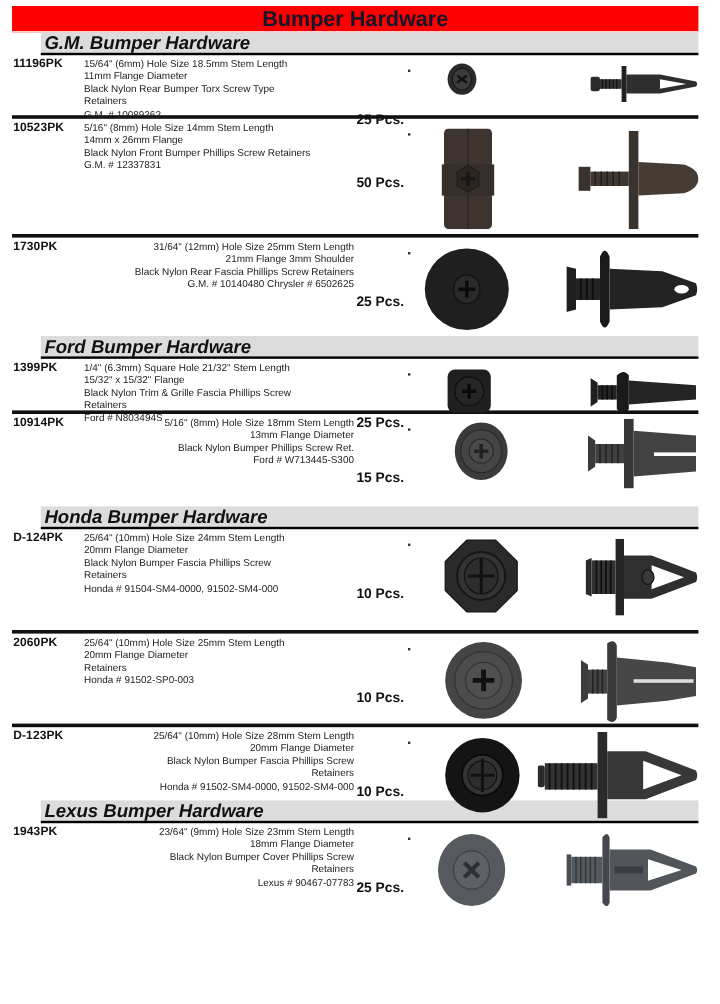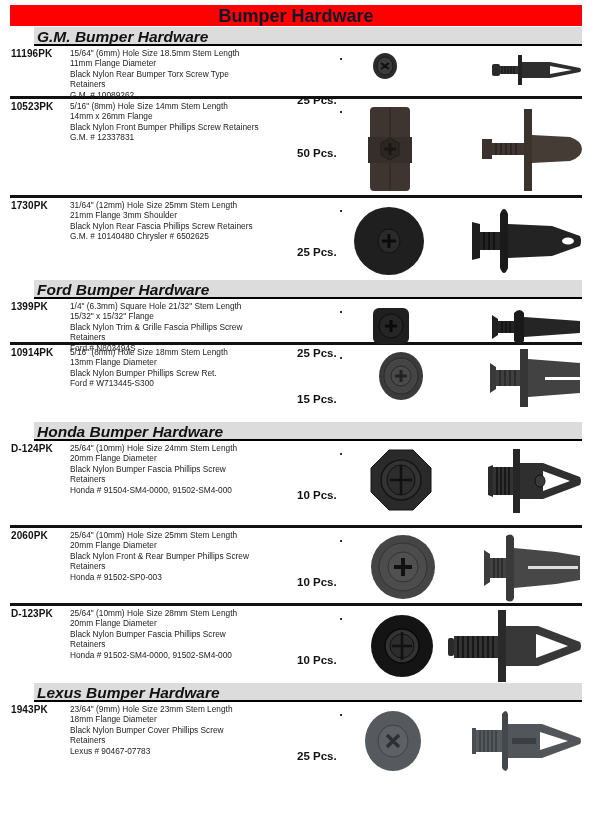--- a/index.html
+++ b/index.html
@@ -17,21 +17,21 @@
 
   .section-band {
     height: 19px; background: #dcdcdc;
     font-family: "Liberation Sans", sans-serif; font-weight: bold; font-style: italic;
     font-size: 15.5px; line-height: 20px; padding-left: 3px; color: #111;
     border-bottom: 2px solid #000;
     margin-left: 24px;
   }
 
   .row { position: relative; border-bottom: 3px solid #111; }
-  .row.last { border-bottom: none; }
+  .row.last { border-bottom: none; text-align: right; }
 
   .part-no {
     position: absolute; left: 1px; top: 2px;
     font-weight: bold; font-size: 10px; color: #111; letter-spacing: 0.1px;
   }
   .desc {
     position: absolute; left: 60px; top: 2px; width: 225px;
     font-size: 8.3px; line-height: 10.4px; color: #222;
   }
   .desc div { white-space: nowrap; }
@@ -240,21 +240,20 @@
       <path d="M55 22 L82 32 L55 42 Z" fill="#fff"></path>
       <ellipse cx="52" cy="32" rx="5" ry="6" fill="#3a3a3a" stroke="#111"></ellipse>
     </svg>
   </div>
 
   <div class="row" style="height:78px">
     <div class="part-no">2060PK</div>
     <div class="desc">
       <div>25/64" (10mm) Hole Size 25mm Stem Length</div>
       <div>20mm Flange Diameter</div>
-      <div>Black Nylon Front &amp; Rear Bumper Phillips Screw</div>
       <div>Retainers</div>
       <div>Honda # 91502-SP0-003</div>
     </div>
     <div class="qty">10 Pcs.</div>
     <div class="dot"></div>
     <svg class="img-front" style="left:360px;top:6px" width="66" height="66" viewBox="0 0 66 66">
       <ellipse cx="33" cy="33" rx="32" ry="32" fill="#454545"></ellipse>
       <ellipse cx="33" cy="33" rx="24" ry="24" fill="#4c4c4c" stroke="#333"></ellipse>
       <ellipse cx="33" cy="33" rx="15" ry="15" fill="#505050" stroke="#333"></ellipse>
       <path d="M33 24 V42 M24 33 H42" stroke="#111" stroke-width="4"></path>
@@ -266,21 +265,21 @@
           <line x1="10" y1="26" x2="10" y2="46"></line>
           <line x1="14" y1="26" x2="14" y2="46"></line>
           <line x1="18" y1="26" x2="18" y2="46"></line>
         </g>
       <path d="M22 4 Q28 0 30 6 L30 66 Q28 72 22 68 Z" fill="#3a3a3a"></path>
       <path d="M30 16 L72 20 L96 24 L96 48 L72 52 L30 56 Z" fill="#474747"></path>
       <rect x="44" y="34" width="50" height="3" fill="#ddd"></rect>
     </svg>
   </div>
 
-  <div class="row last" style="height:77px">
+  <div class="row last" style="height:61px">
     <div class="part-no">D-123PK</div>
     <div class="desc">
       <div>25/64" (10mm) Hole Size 28mm Stem Length</div>
       <div>20mm Flange Diameter</div>
       <div>Black Nylon Bumper Fascia Phillips Screw</div>
       <div>Retainers</div>
       <div>Honda # 91502-SM4-0000, 91502-SM4-000</div>
     </div>
     <div class="qty">10 Pcs.</div>
     <div class="dot"></div>

